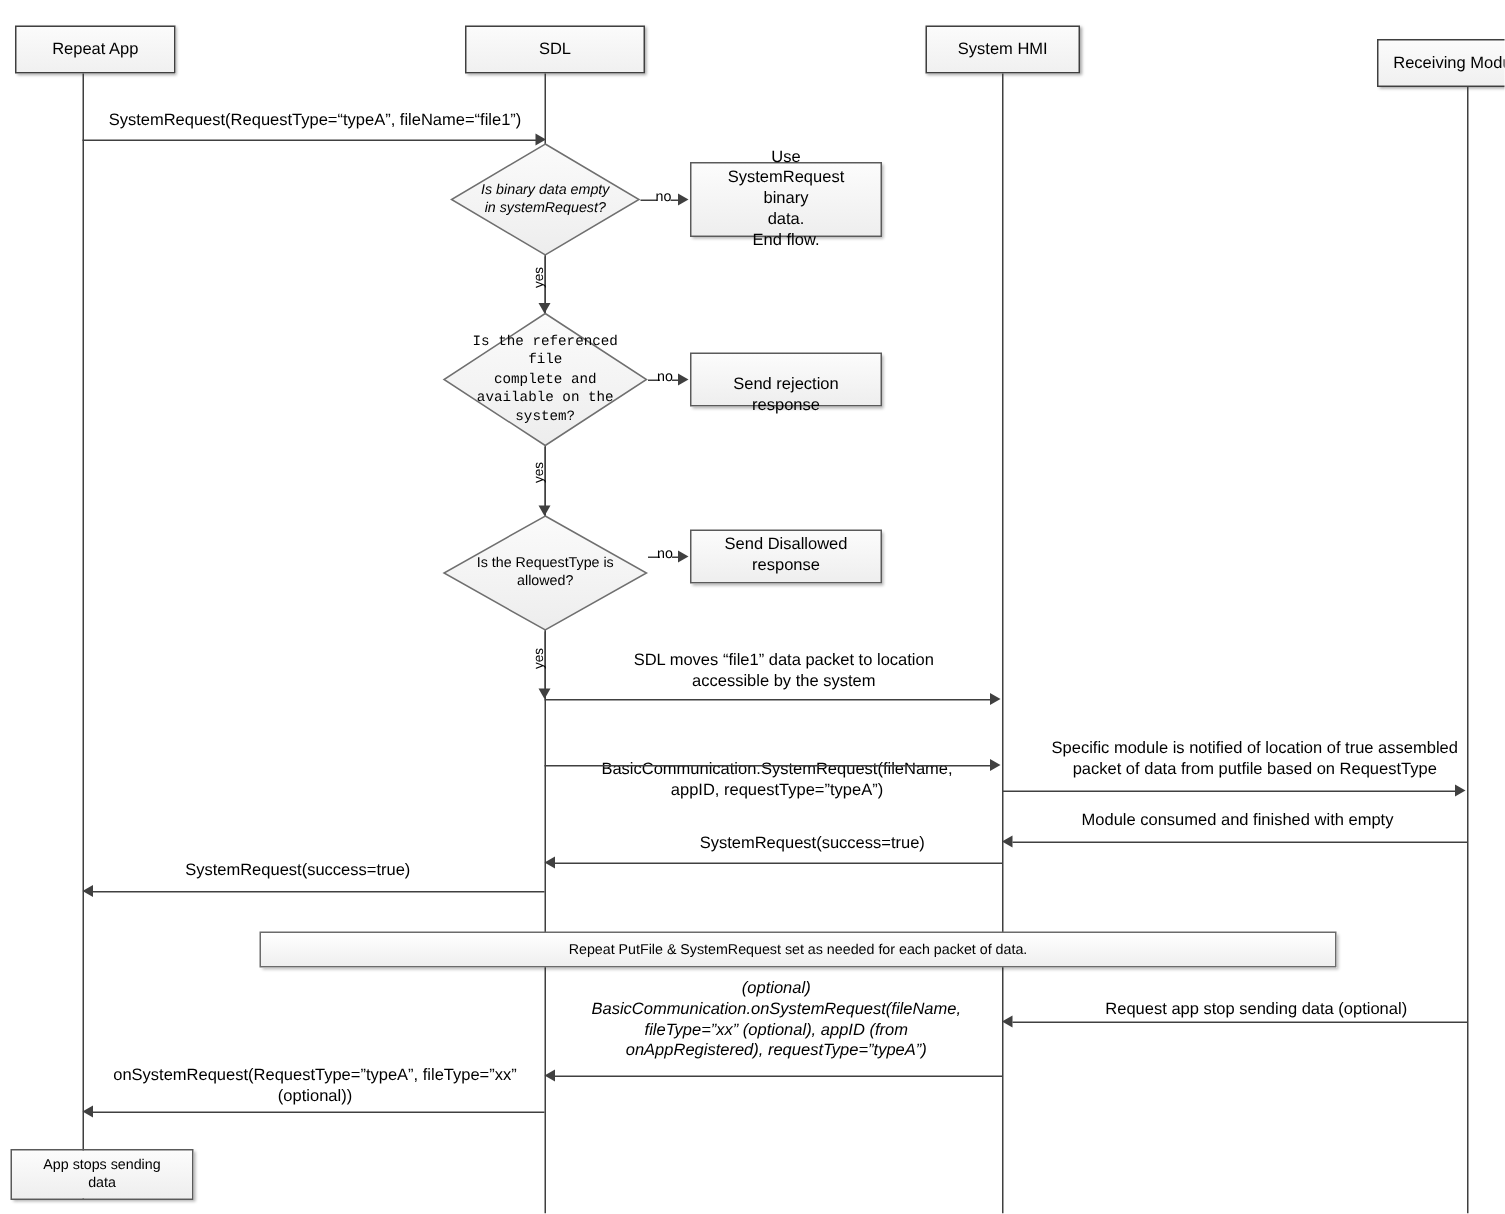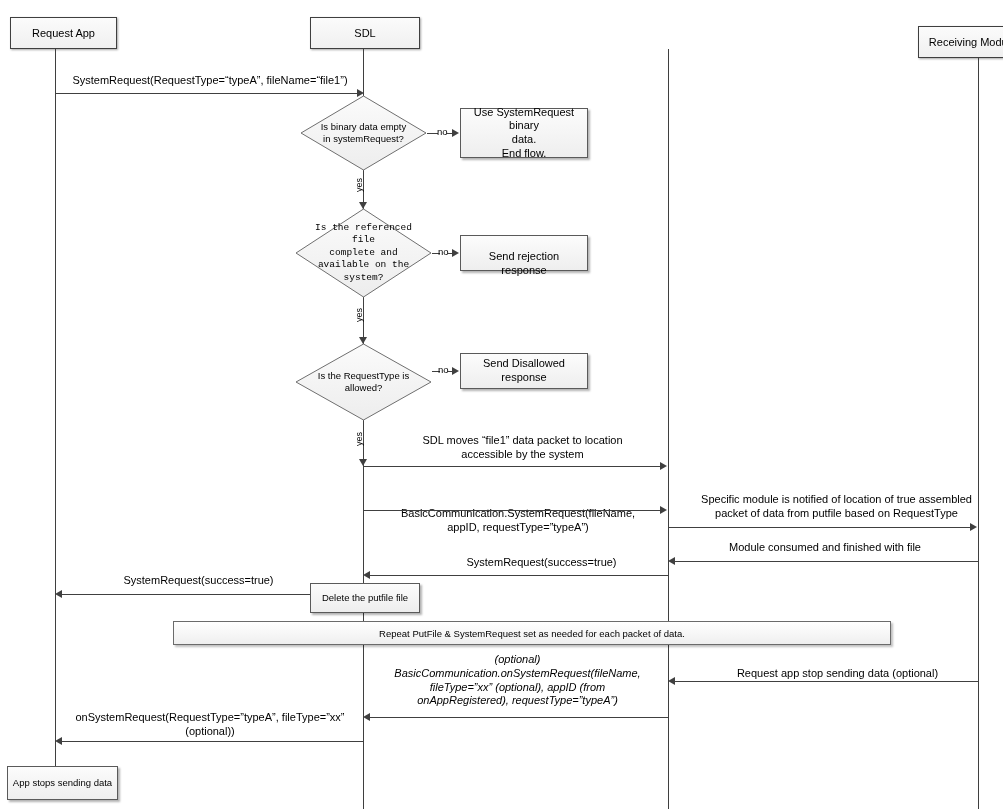--- a/index.html
+++ b/index.html
@@ -28,21 +28,21 @@
   .pbox{
     position:absolute;
     box-sizing:border-box;
     border:1px solid #5a5a5a;
     background:linear-gradient(to bottom,#fcfcfc 0%,#eeeeee 100%);
     box-shadow:1.5px 1.5px 2px rgba(0,0,0,.3);
     display:flex;align-items:center;justify-content:center;
     text-align:center;
     font-size:11px;
     line-height:1.25;
-    padding:2px 4px;
+    padding:2px 15px;
   }
   .pbox.small{font-size:9.5px;}
   .repeat-bar{
     position:absolute;
     box-sizing:border-box;
     border:1px solid #6b6b6b;
     background:linear-gradient(to bottom,#ffffff 0%,#efefef 100%);
     box-shadow:1.5px 1.5px 2px rgba(0,0,0,.25);
     display:flex;align-items:center;justify-content:center;
     font-size:9.5px;
@@ -87,41 +87,44 @@
     transform-origin:center center;
     letter-spacing:0px;
   }
 </style>
 </head>
 <body>
 
 <div id="canvas">
 
   <div class="lifeline-head" style="left:10px;top:17px;width:107px;height:32px;">
-    <span>Request App</span>
+    <span>Repeat App</span>
   </div>
   <div class="lifeline-line" style="left:55px;top:49px;height:751px;"></div>
 
-  <div class="lifeline-head" style="left:310px;top:17px;width:110px;height:32px;text-align:right;">
+  <div class="lifeline-head" style="left:310px;top:17px;width:120px;height:32px;text-align:right;">
     <span>SDL</span>
   </div>
   <div class="lifeline-line" style="left:363px;top:49px;height:760px;"></div>
 
+  <div class="lifeline-head" style="left:617px;top:17px;width:103px;height:32px;">
+    <span>System HMI</span>
+  </div>
   <div class="lifeline-line" style="left:668px;top:49px;height:760px;"></div>
 
   <div class="lifeline-head" style="left:918px;top:26px;width:103px;height:32px;">
     <span>Receiving Modul</span>
   </div>
   <div class="lifeline-line" style="left:978px;top:58px;height:751px;"></div>
 
   <div class="msg" style="left: 45px; top: 74px; width: 330px; white-space: pre-line;">SystemRequest(RequestType=“typeA”, fileName=“file1”)</div>
   <div class="h-line" style="left:55px;top:93px;width:303px;"></div>
   <div class="arrow-r" style="left:357px;top:89px;"></div>
 
-  <div class="diamond-wrap" style="left:300px;top:95px;width:127px;height:76px;">
+  <div class="diamond-wrap" style="left:300px;top:95px;width:127px;height:76px;font-style:italic;">
     <svg width="127" height="76" viewBox="0 0 127 76">
       <defs>
         <linearGradient id="dg1" x1="0" y1="0" x2="0" y2="1">
           <stop offset="0%" stop-color="#fbfbfb"></stop>
             <stop offset="100%" stop-color="#ededed"></stop>
         </linearGradient>
       </defs>
       <polygon points="63.5,1 126,38 63.5,75 1,38" fill="url(#dg1)" stroke="#6f6f6f" stroke-width="1"></polygon>
     </svg>
     <div class="diamond-label" style="white-space: pre-line;">Is binary data empty
@@ -207,35 +210,32 @@
   <div class="msg" style="left: 372px; top: 478px; width: 292px; white-space: pre-line; margin-top: 29px;">BasicCommunication.SystemRequest(fileName,
 appID, requestType=”typeA”)</div>
   <div class="h-line" style="left:363px;top:510px;width:298px;"></div>
   <div class="arrow-r" style="left:660px;top:506px;"></div>
 
   <div class="msg" style="left: 670px; top: 493px; width: 333px; white-space: pre-line;">Specific module is notified of location of true assembled
 packet of data from putfile based on RequestType</div>
   <div class="h-line" style="left:668px;top:527px;width:303px;"></div>
   <div class="arrow-r" style="left:970px;top:523px;"></div>
 
-  <div class="msg" style="left: 672px; top: 541px; width: 306px; white-space: pre-line;">Module consumed and finished with file</div>
+  <div class="msg" style="left: 672px; top: 541px; width: 306px; white-space: pre-line;">Module consumed and finished with empty</div>
   <div class="h-line" style="left:675px;top:561px;width:303px;"></div>
   <div class="arrow-l" style="left:668px;top:557px;"></div>
 
   <div class="msg" style="left: 415px; top: 556px; width: 253px; white-space: pre-line;">SystemRequest(success=true)</div>
   <div class="h-line" style="left:370px;top:575px;width:298px;"></div>
   <div class="arrow-l" style="left:363px;top:571px;"></div>
 
   <div class="msg" style="left: 72px; top: 574px; width: 253px; white-space: pre-line;">SystemRequest(success=true)</div>
   <div class="h-line" style="left:62px;top:594px;width:301px;"></div>
   <div class="arrow-l" style="left:55px;top:590px;"></div>
 
-  <div class="pbox small" style="left:310px;top:583px;width:110px;height:30px;">
-    <span style="white-space: pre-line;">Delete the putfile file</span>
-  </div>
 
   <div class="repeat-bar" style="left:173px;top:621px;width:718px;height:24px;">
     <span>Repeat PutFile &amp; SystemRequest set as needed for each packet of data.</span>
   </div>
 
   <div class="msg" style="left: 365px; top: 653px; width: 305px; white-space: pre-line; font-style: italic;">(optional)
 BasicCommunication.onSystemRequest(fileName,
 fileType=”xx” (optional), appID (from
 onAppRegistered), requestType=”typeA”)</div>
   <div class="h-line" style="left:370px;top:717px;width:298px;"></div>
@@ -243,17 +243,17 @@
 
   <div class="msg" style="left: 690px; top: 667px; width: 295px; white-space: pre-line;">Request app stop sending data (optional)</div>
   <div class="h-line" style="left:675px;top:681px;width:303px;"></div>
   <div class="arrow-l" style="left:668px;top:677px;"></div>
 
   <div class="msg" style="left: 50px; top: 711px; width: 320px; white-space: pre-line;">onSystemRequest(RequestType=”typeA”, fileType=”xx”
 (optional))</div>
   <div class="h-line" style="left:62px;top:741px;width:301px;"></div>
   <div class="arrow-l" style="left:55px;top:737px;"></div>
 
-  <div class="pbox small" style="left:7px;top:766px;width:111px;height:34px;">
+  <div class="pbox small" style="left:7px;top:766px;width:122px;height:34px;">
     <span style="white-space: pre-line;">App stops sending data</span>
   </div>
 
 </div>
 
 </body></html>

